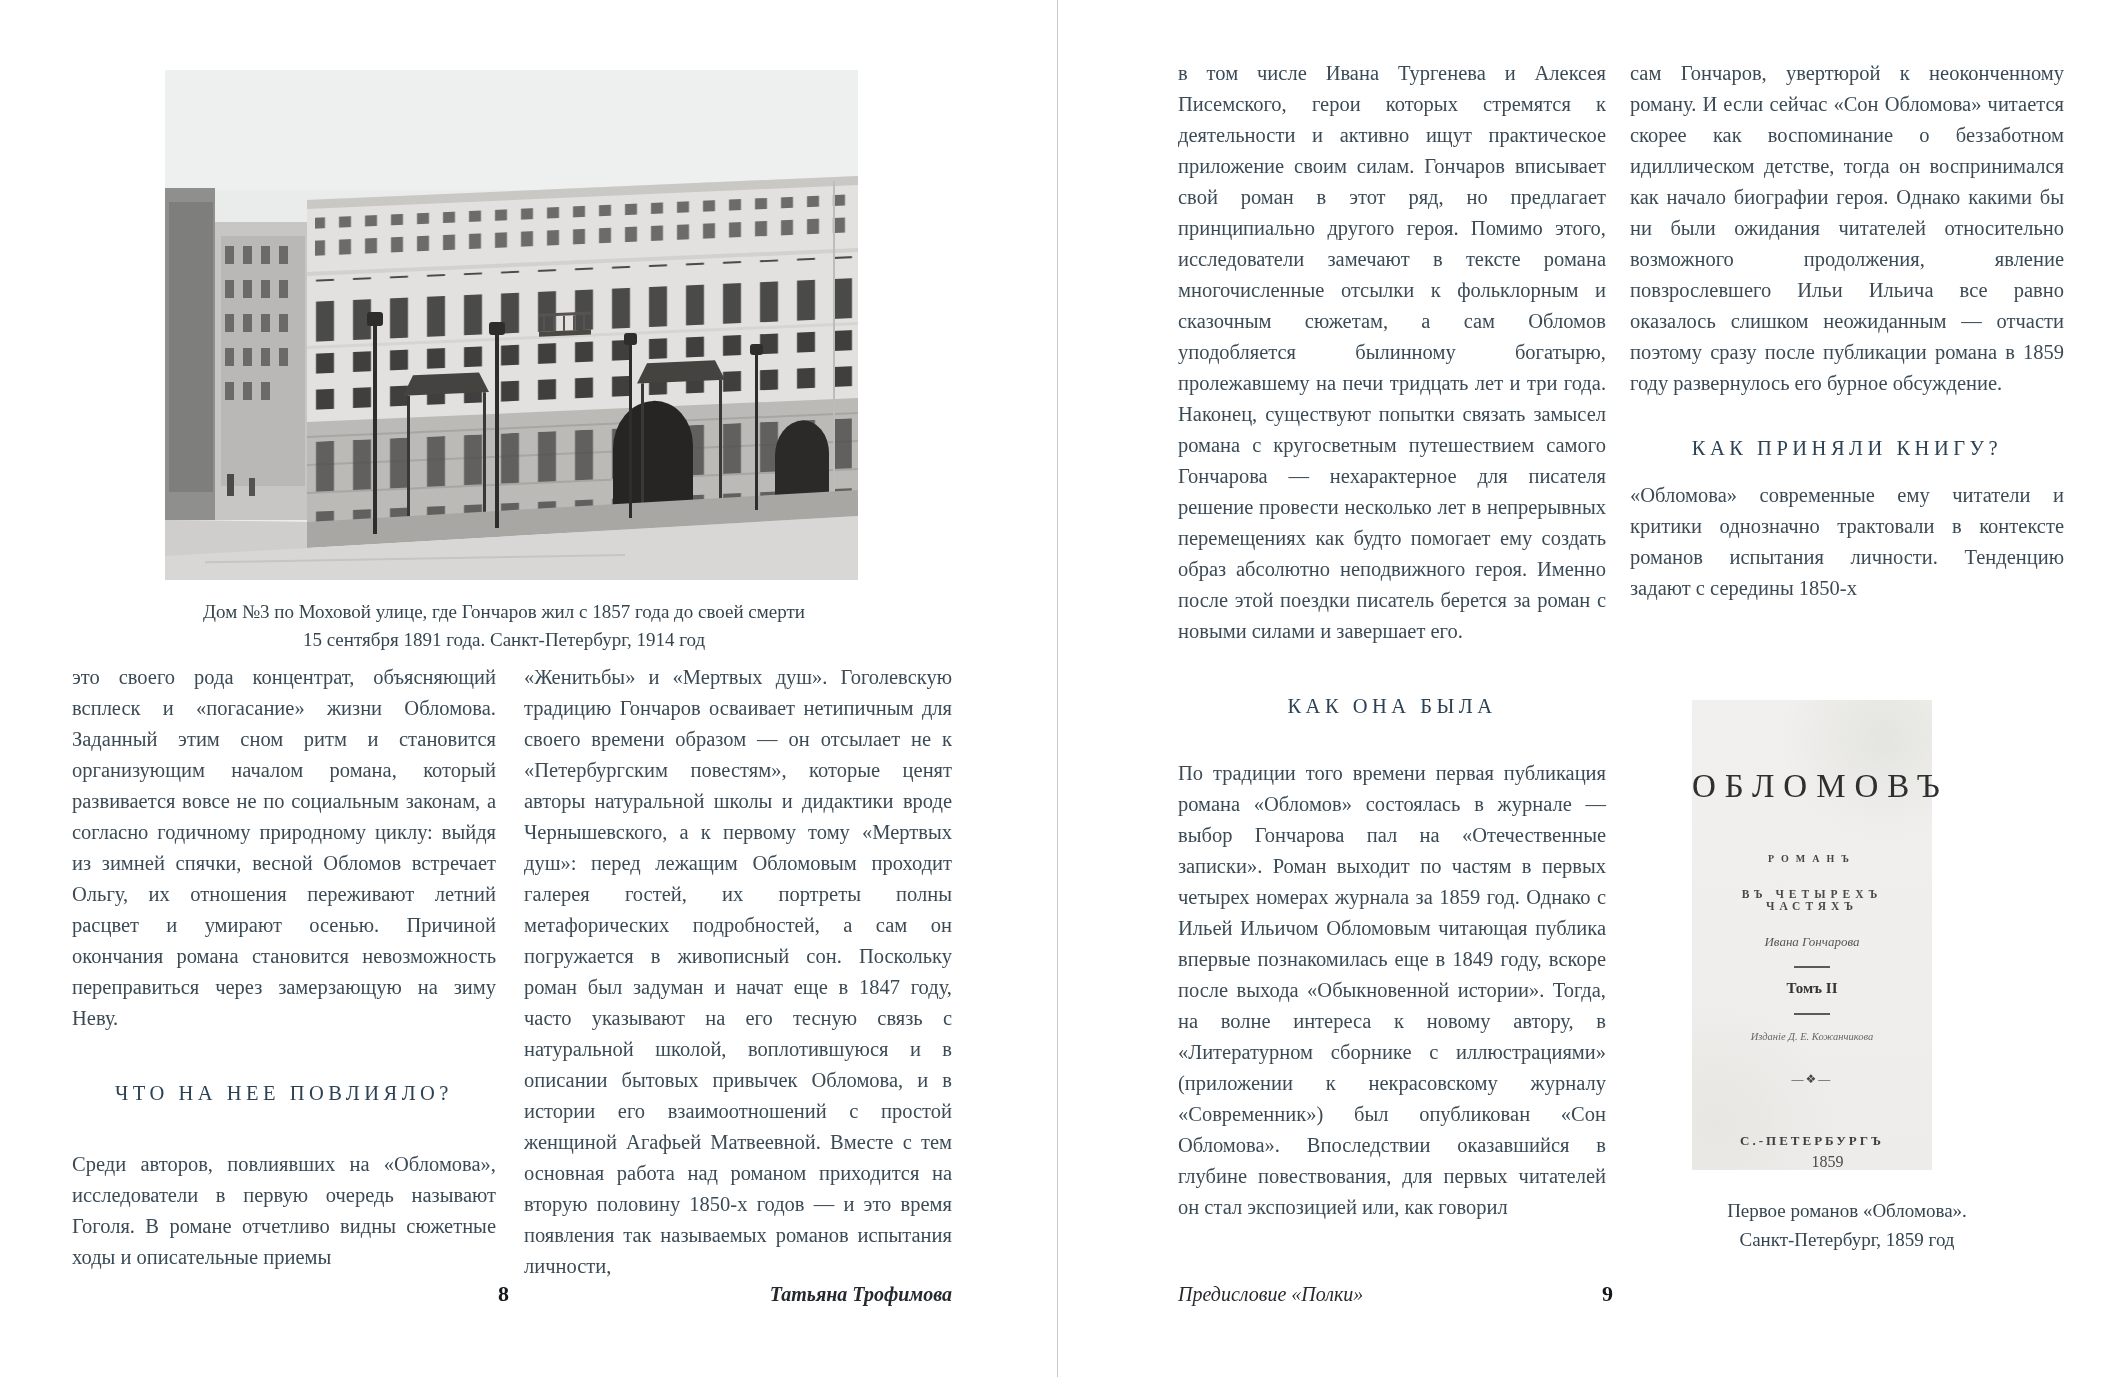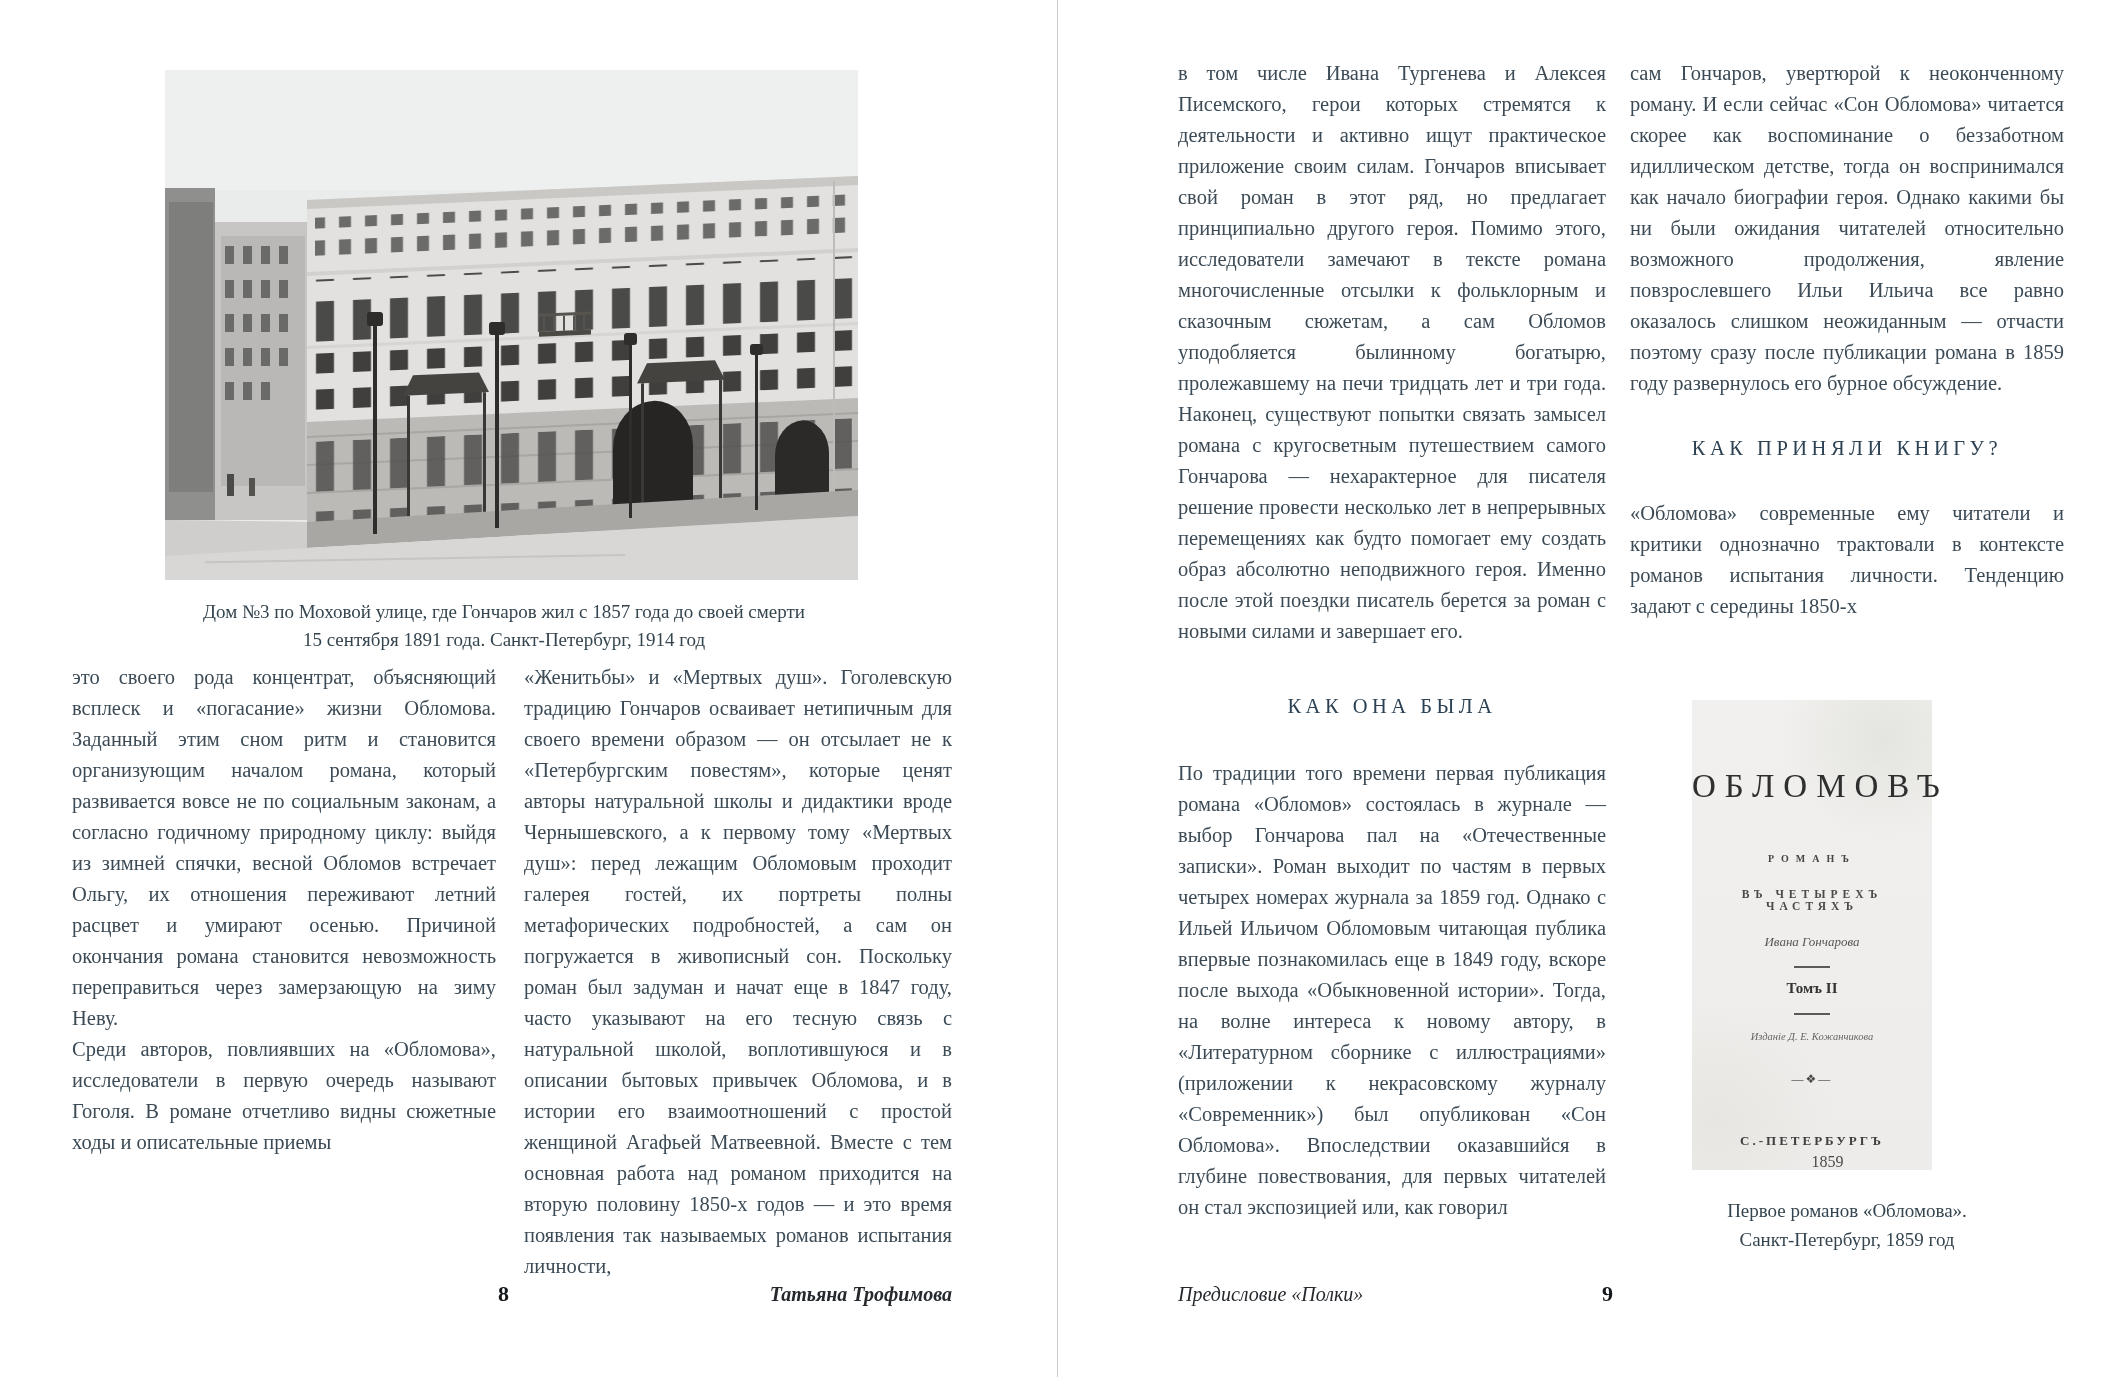--- a/index.html
+++ b/index.html
@@ -33,21 +33,21 @@
   #r-col2{left:1630px;top:58px;width:434px;}
   .section-heading{
     text-align:center;
     font-size:20.5px;line-height:31px;
     letter-spacing:4.5px;
     color:#2c4254;
     font-weight:normal;
   }
   .hd-l1{margin:44px 0 40px;}
   .hd-r1{margin:44px 0 36px;}
-  .hd-r2{margin:34px 0 34px;}
+  .hd-r2{margin:34px 0 16px;}
   
   .book-plate{
     position:absolute;left:1692px;top:700px;width:240px;height:470px;
     background:
       radial-gradient(circle at 80% 8%, #e4e4e0 0%, rgba(228,228,224,0) 22%),
       radial-gradient(circle at 10% 90%, #e7e6e2 0%, rgba(231,230,226,0) 25%),
       linear-gradient(180deg,#f1f0ee 0%,#efeeec 55%,#edecea 100%);
     text-align:center;color:#3a3a3a;
   }
   .plate-title{margin-top:68px;font-size:33px;letter-spacing:9px;color:#2f2f2f;}
@@ -186,20 +186,21 @@
   </svg>
 </figure>
 
 <div class="photo-caption">
   <div>Дом №3 по Моховой улице, где Гончаров жил с 1857 года до своей смерти</div>
   <div>15 сентября 1891 года. Санкт-Петербург, 1914 год</div>
 </div>
 
 <div class="col" id="l-col1">
   <p>это своего рода концентрат, объясняющий всплеск и «погасание» жизни Обломова. Заданный этим сном ритм и становится организующим началом романа, который развивается вовсе не по социальным законам, а согласно годичному природному циклу: выйдя из зимней спячки, весной Обломов встречает Ольгу, их отношения переживают летний расцвет и умирают осенью. Причиной окончания романа становится невозможность переправиться через замерзающую на зиму Неву.</p>
+  <h2 class="section-heading hd-l1">ЧТО НА НЕЕ ПОВЛИЯЛО?</h2>
   <p>Среди авторов, повлиявших на «Обломова», исследователи в первую очередь называют Гоголя. В романе отчетливо видны сюжетные ходы и описательные приемы</p>
 </div>
 
 <div class="col" id="l-col2">
   <p>«Женитьбы» и «Мертвых душ». Гоголевскую традицию Гончаров осваивает нетипичным для своего времени образом — он отсылает не к «Петербургским повестям», которые ценят авторы натуральной школы и дидактики вроде Чернышевского, а к первому тому «Мертвых душ»: перед лежащим Обломовым проходит галерея гостей, их портреты полны метафорических подробностей, а сам он погружается в живописный сон. Поскольку роман был задуман и начат еще в 1847 году, часто указывают на его тесную связь с натуральной школой, воплотившуюся и в описании бытовых привычек Обломова, и в истории его взаимоотношений с простой женщиной Агафьей Матвеевной. Вместе с тем основная работа над романом приходится на вторую половину 1850-х годов — и это время появления так называемых романов испытания личности,</p>
 </div>
 
 <div class="footer-num" id="num-left">8</div>
 <div class="footer-italic" id="footer-author">Татьяна Трофимова</div>
 

